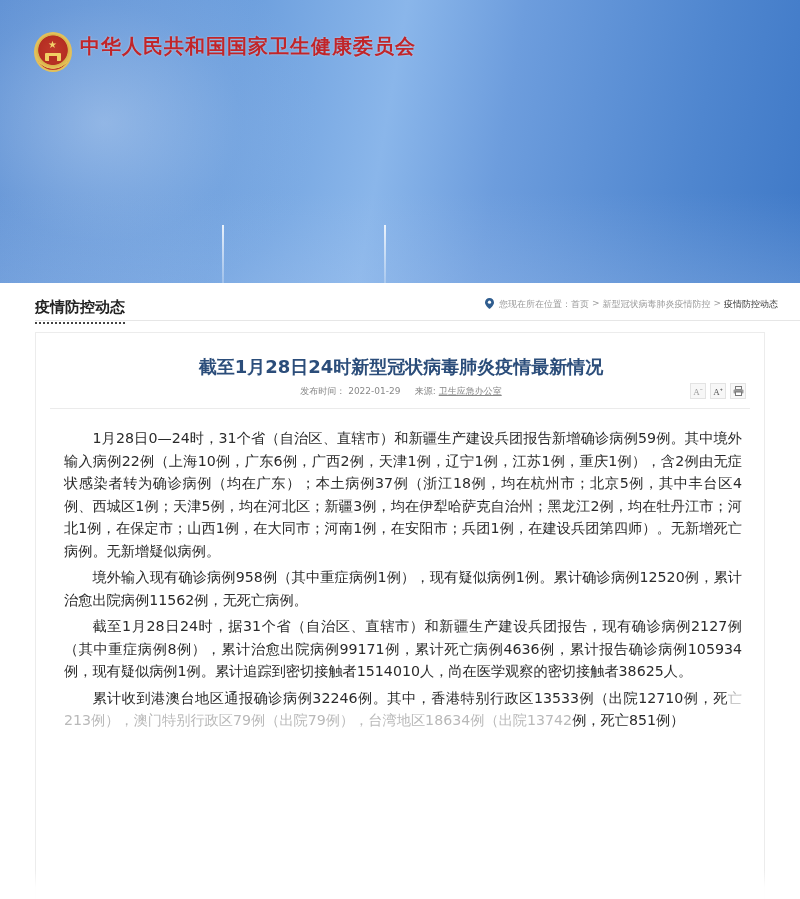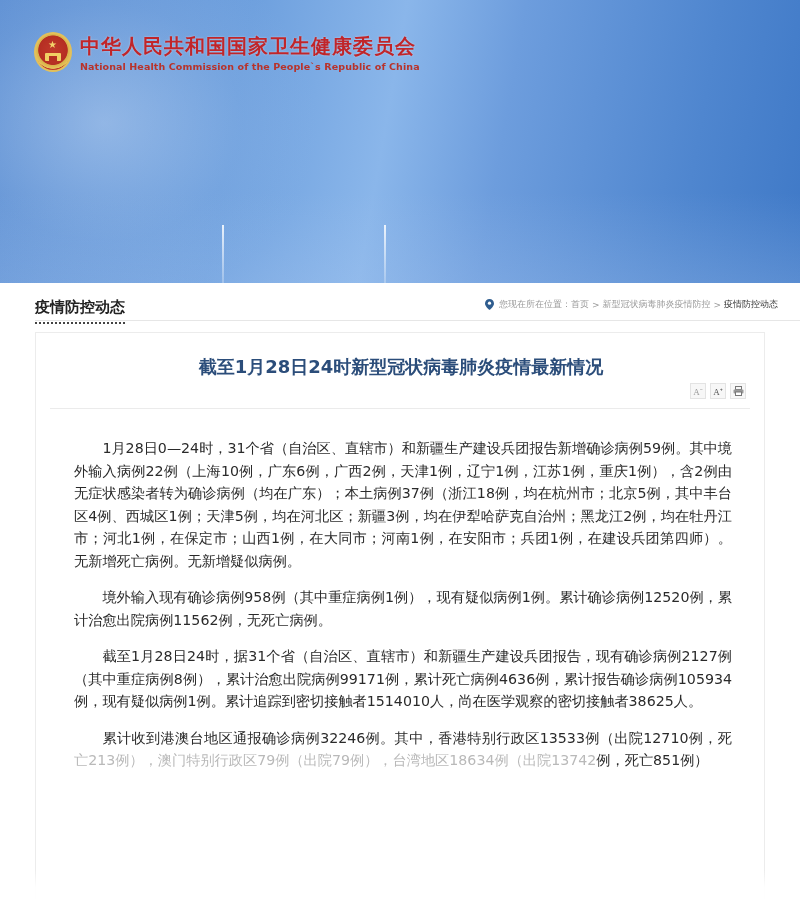--- a/index.html
+++ b/index.html
@@ -45,21 +45,21 @@
   }
 
   
   .section-title {
     position: absolute; left: 35px; top: 298px; font-size: 15px; font-weight: bold; color: #222;
     padding-bottom: 5px; border-bottom: 2px dotted #444; white-space: nowrap;
   }
   .section-rule { position: absolute; left: 35px; top: 320px; width: 765px; height: 1px; background: #e6e6e6; }
   .breadcrumb {
     position: absolute; left: 485px; top: 298px; font-size: 9px; color: #9a9a9a; white-space: nowrap;
-    display: flex; align-items: center;
+    display: flex; align-items: flex-start;
   }
   .breadcrumb .pin { width: 9px; height: 11px; margin-right: 5px; }
   .breadcrumb .sep { margin: 0 3px; }
   .breadcrumb .current { color: #333; }
   .breadcrumb a { color: #9a9a9a; text-decoration: none; }
 
   
   .article {
     position: absolute; left: 35px; top: 332px; width: 730px; height: 580px;
     border: 1px solid #ececec; background: #ffffff;
@@ -79,21 +79,21 @@
     font-size: 9px; color: #999; display: flex; align-items: center; justify-content: center;
     font-family: "Liberation Serif", serif;
   }
   .tool-btn.dark { color: #555; }
   .meta-rule { position: absolute; left: 14px; top: 75px; width: 700px; height: 1px; background: #ebebeb; }
 
   .body-text {
     position: absolute; left: 24px; top: 90px; width: 686px;
     font-size: 14.2px; line-height: 22.5px; color: #2a2a2a; text-align: justify;
   }
-  .body-text p { text-indent: 2em; margin: 14px; }
+  .body-text p { text-indent: 2em; margin: 4px; }
   .fade-part { color: #b9b9b9; }
 
   .watermark {
     position: absolute; left: 0; top: 872px; font-size: 22px; color: #111;
     font-family: Liberation Mono, monospace; letter-spacing: -0.5px; background: rgba(255,255,255,0.6);
     line-height: 26px;
     margin-top: 48px;
   }
   .bottom-fade {
     position: absolute; left: 0; top: 870px; width: 800px; height: 29px;
@@ -104,41 +104,47 @@
 <body>
 
 <div class="banner">
   <div class="ecg-line" style="left:222px"></div>
   <div class="ecg-line" style="left:384px"></div>
   <div class="emblem">
     <span class="star">★</span>
     <span class="gate"></span>
   </div>
   <div class="org-cn">中华人民共和国国家卫生健康委员会</div>
-  <div class="org-en">National Health Commission of the People`s Republic of China</div>
 </div>
 
 <div class="section-title">疫情防控动态</div>
 <div class="section-rule"></div>
 
 <div class="breadcrumb">
   <svg class="pin" viewBox="0 0 10 12">
     <path d="M5 0 C2.2 0 0 2.2 0 4.8 C0 8.2 5 12 5 12 C5 12 10 8.2 10 4.8 C10 2.2 7.8 0 5 0 Z" fill="#2f5d8f"></path>
     <circle cx="5" cy="4.6" r="1.8" fill="#ffffff"></circle>
   </svg>
   <span>您现在所在位置：</span>
   <a>首页</a>
   <span class="sep">&gt;</span>
   <a>新型冠状病毒肺炎疫情防控</a>
   <span class="sep">&gt;</span>
   <a class="current">疫情防控动态</a>
 </div>
 
 <div class="article">
   <h1 class="article-title">截至1月28日24时新型冠状病毒肺炎疫情最新情况</h1>
+  <div class="meta">
+    <span>发布时间：</span>
+    <span>2022-01-29</span>
+    &nbsp;&nbsp;&nbsp;
+    <span>来源:</span>
+    <span class="src">卫生应急办公室</span>
+  </div>
   <div class="tools">
     <div class="tool-btn">A⁻</div>
     <div class="tool-btn dark">A⁺</div>
     <div class="tool-btn dark">
       <svg width="11" height="10" viewBox="0 0 11 10">
         <rect x="2.5" y="0.5" width="6" height="3" fill="none" stroke="#777" stroke-width="1"></rect>
         <rect x="0.5" y="3.5" width="10" height="4" rx="1" fill="#999"></rect>
         <rect x="2.5" y="6" width="6" height="3.5" fill="#fff" stroke="#777" stroke-width="1"></rect>
       </svg>
     </div>

